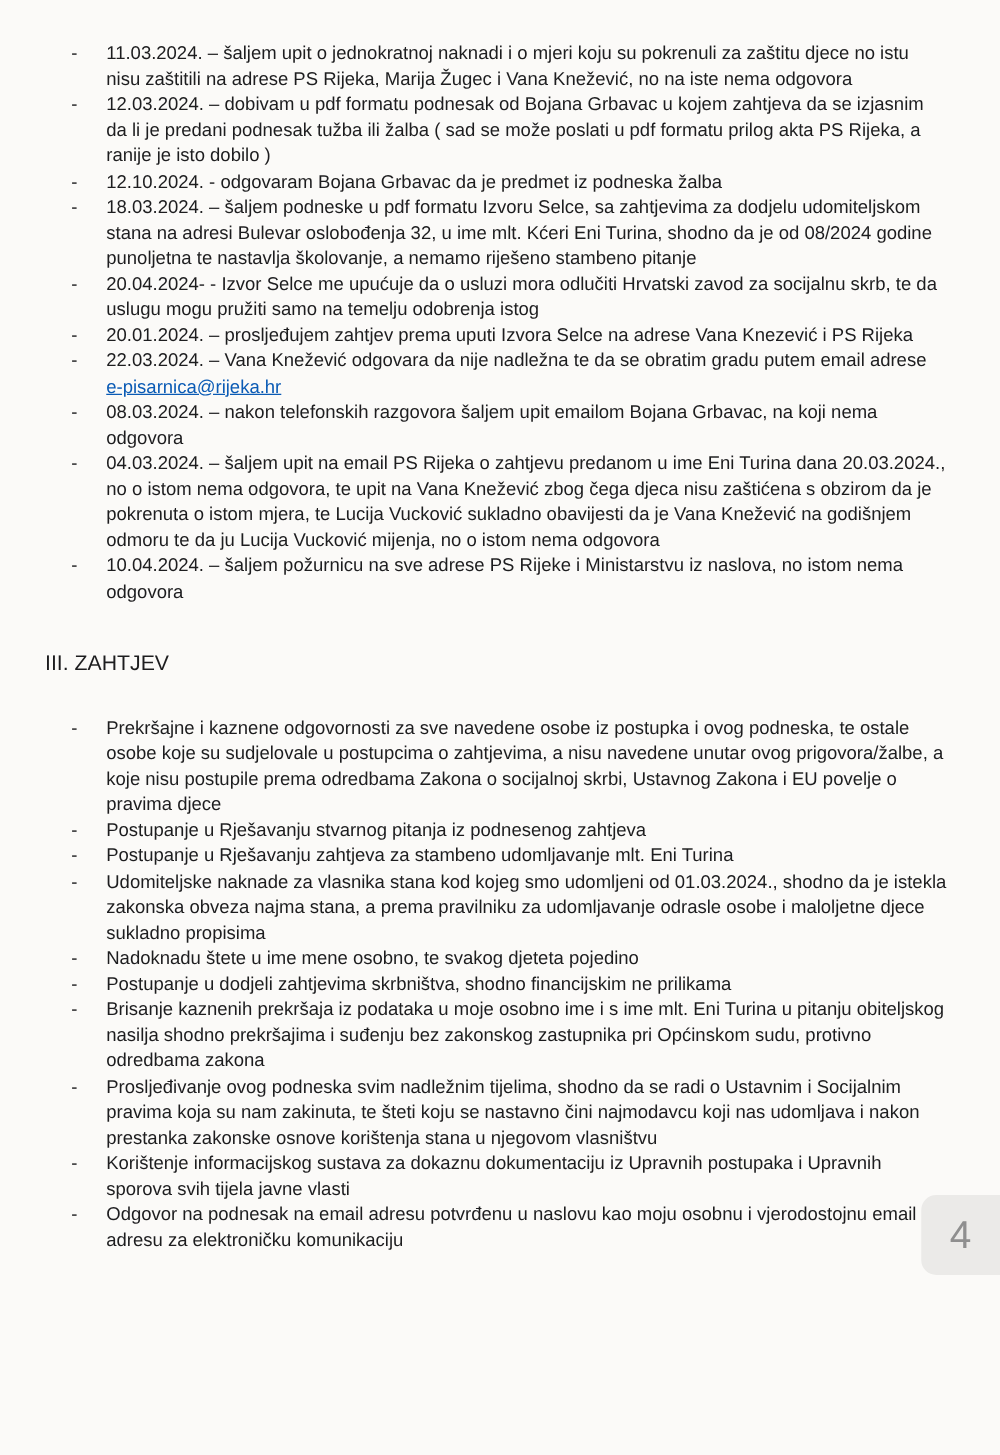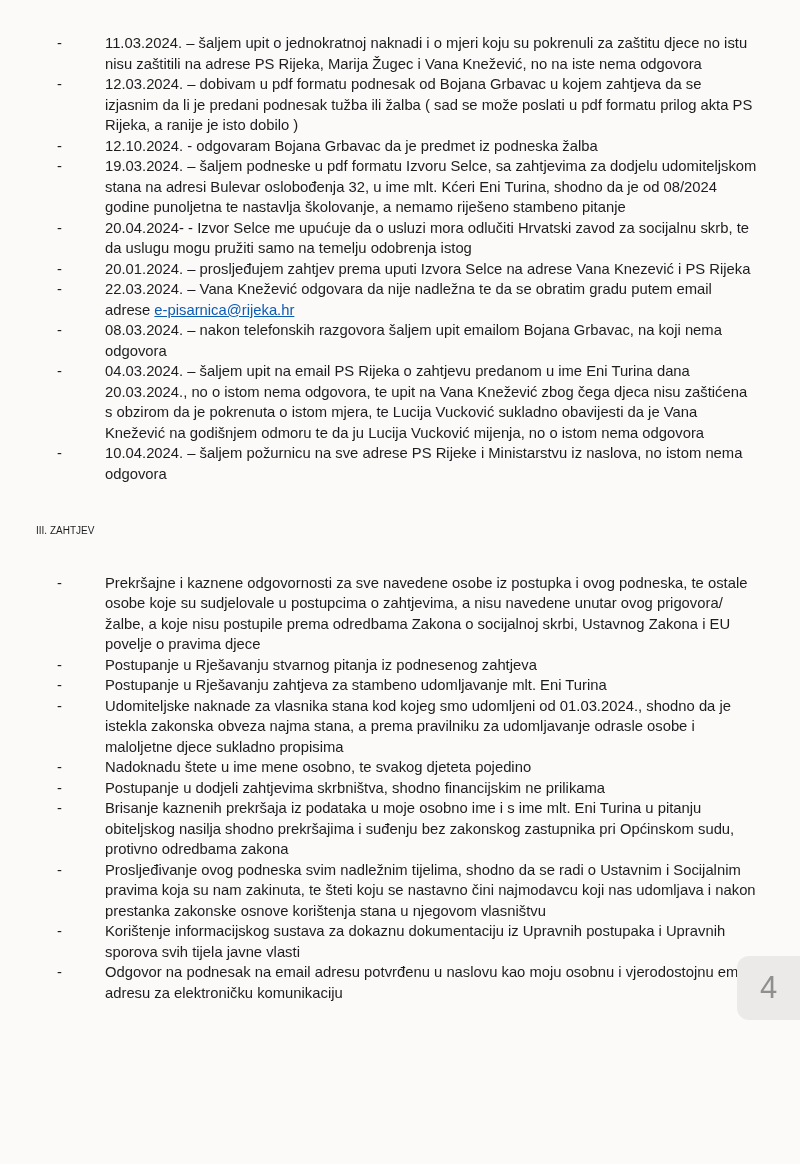--- a/index.html
+++ b/index.html
@@ -15,24 +15,24 @@
   .doc {
     position: absolute;
     inset: 0;
     padding: 33px 42px 0 36px;
     font-size: 14.8px;
     line-height: 20.5px;
   }
   .list { list-style: none; margin: 0; padding: 0 0 0 21px; }
   .list li { display: flex; align-items: flex-start; }
   .dash { flex: 0 0 28px; }
-  .txt { flex: 1; margin-left: 20px; }
+  .txt { flex: 1; }
   .heading {
     margin: 37px 0 31px 0;
-    font-size: 10px;
+    font-size: 17px;
     font-weight: 400;
     color: #1d1d1f;
   }
   a.email { color: #0b5bb5; cursor: pointer; }
   .page-badge {
     position: absolute;
     top: 956px;
     right: 0;
     width: 63px;
     height: 64px;
@@ -58,21 +58,21 @@
     <li>
       <span class="dash">-</span>
       <span class="txt">12.03.2024. – dobivam  u pdf formatu podnesak od Bojana Grbavac u kojem zahtjeva da se izjasnim da li je predani podnesak tužba ili žalba ( sad se može poslati u pdf formatu prilog akta PS Rijeka, a ranije je isto dobilo )</span>
     </li>
     <li>
       <span class="dash">-</span>
       <span class="txt">12.10.2024. -  odgovaram Bojana Grbavac da je predmet iz podneska žalba</span>
     </li>
     <li>
       <span class="dash">-</span>
-      <span class="txt">19.03.2024. – šaljem podneske u pdf formatu Izvoru Selce, sa zahtjevima za dodjelu udomiteljskom stana na adresi Bulevar oslobođenja 32, u ime mlt. Kćeri Eni Turina, shodno da je od 08/2024 godine punoljetna te nastavlja školovanje, a nemamo riješeno stambeno pitanje</span>
+      <span class="txt">18.03.2024. – šaljem podneske u pdf formatu Izvoru Selce, sa zahtjevima za dodjelu udomiteljskom stana na adresi Bulevar oslobođenja 32, u ime mlt. Kćeri Eni Turina, shodno da je od 08/2024 godine punoljetna te nastavlja školovanje, a nemamo riješeno stambeno pitanje</span>
     </li>
     <li>
       <span class="dash">-</span>
       <span class="txt">20.04.2024- - Izvor Selce me upućuje da o usluzi mora odlučiti Hrvatski zavod za socijalnu skrb, te da uslugu mogu pružiti samo na temelju odobrenja istog</span>
     </li>
     <li>
       <span class="dash">-</span>
       <span class="txt">20.01.2024. – prosljeđujem zahtjev prema uputi Izvora Selce na adrese Vana Knezević i PS Rijeka</span>
     </li>
     <li>

